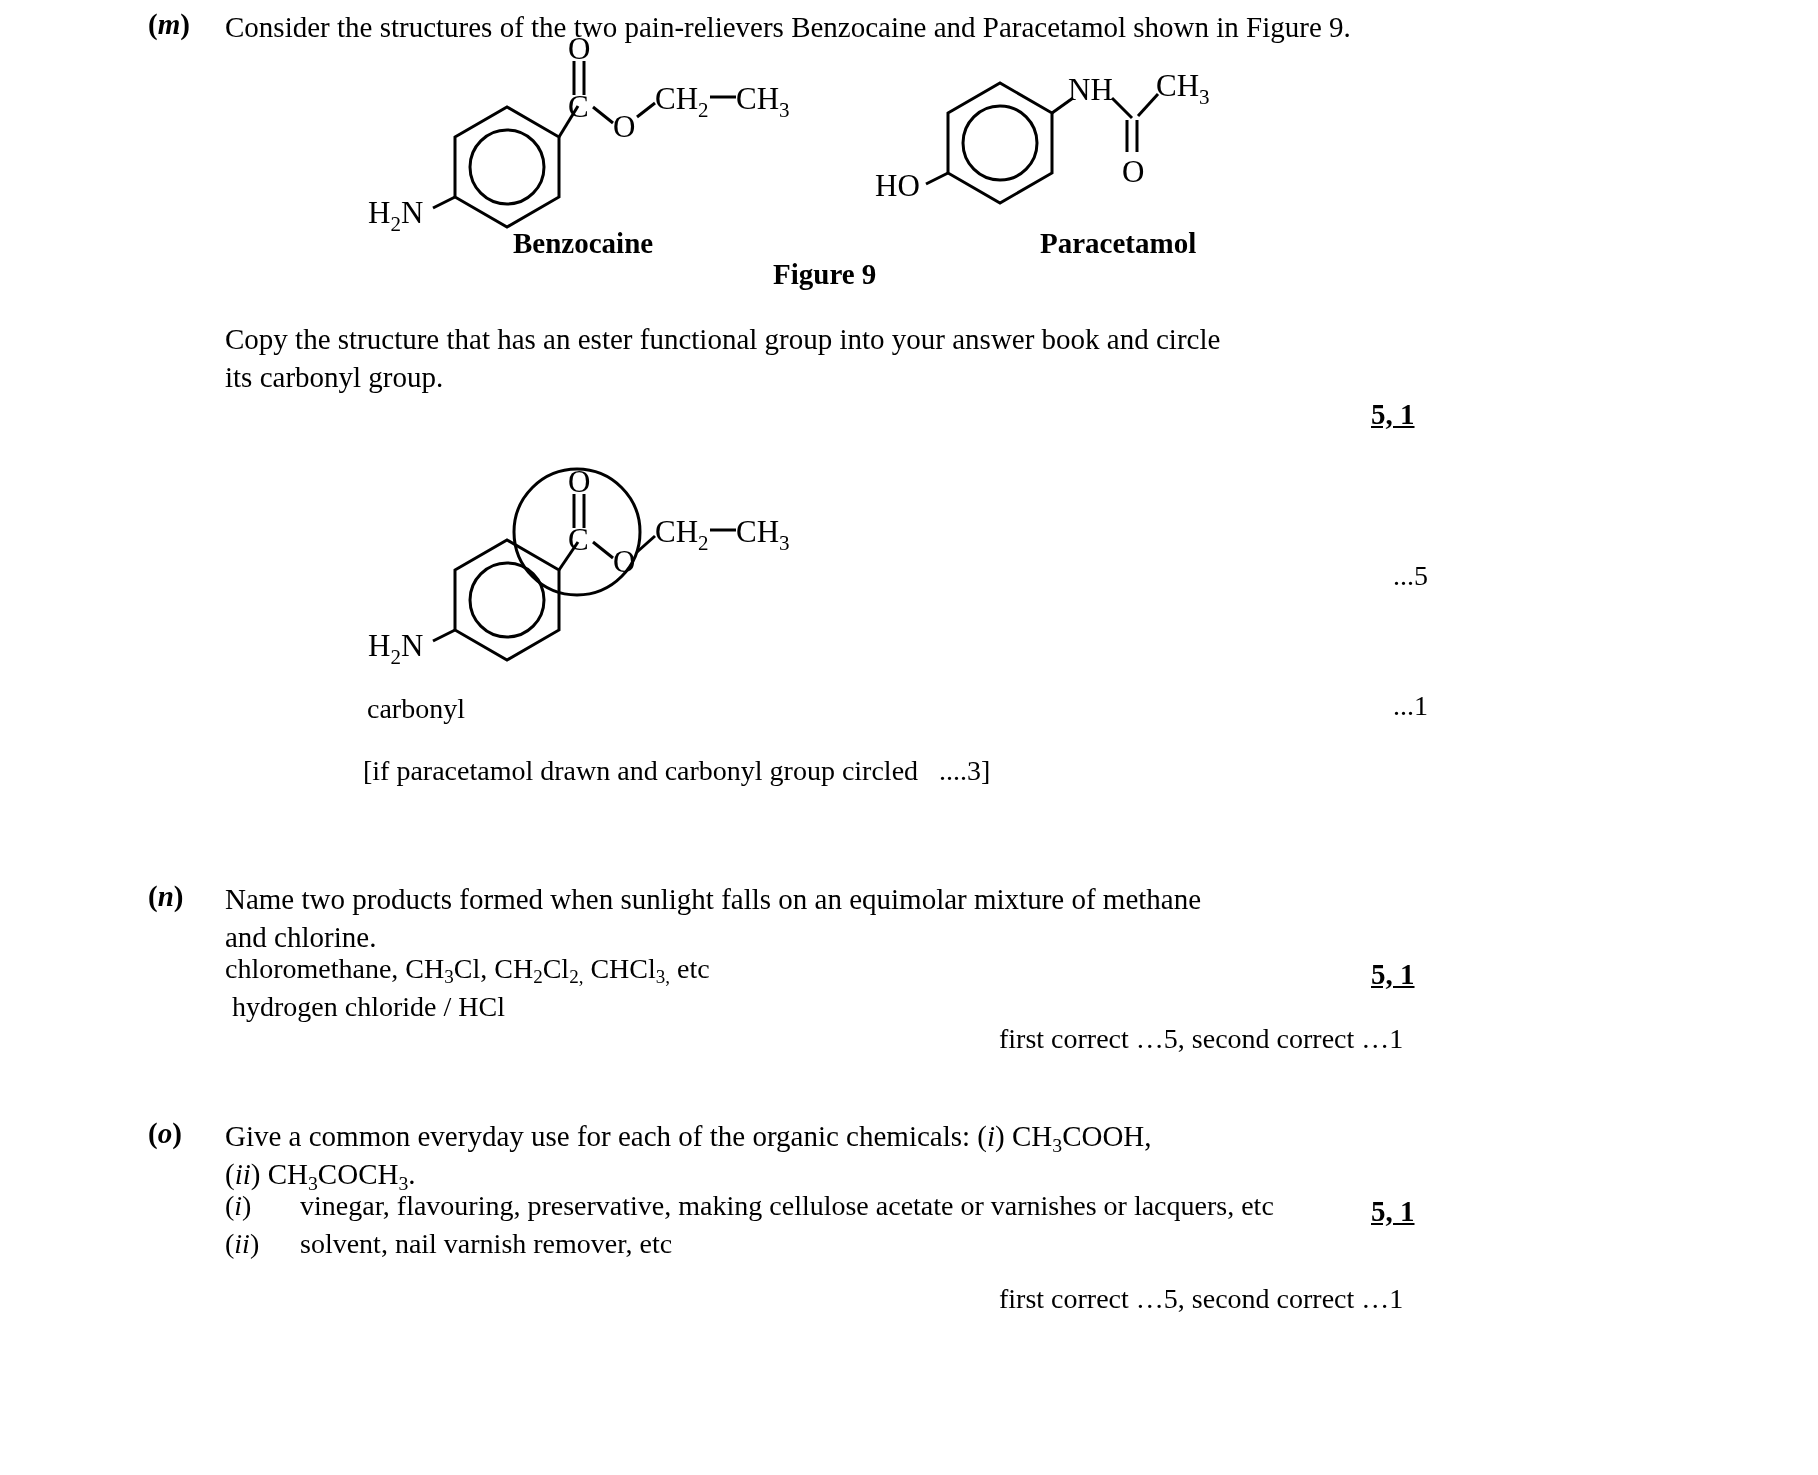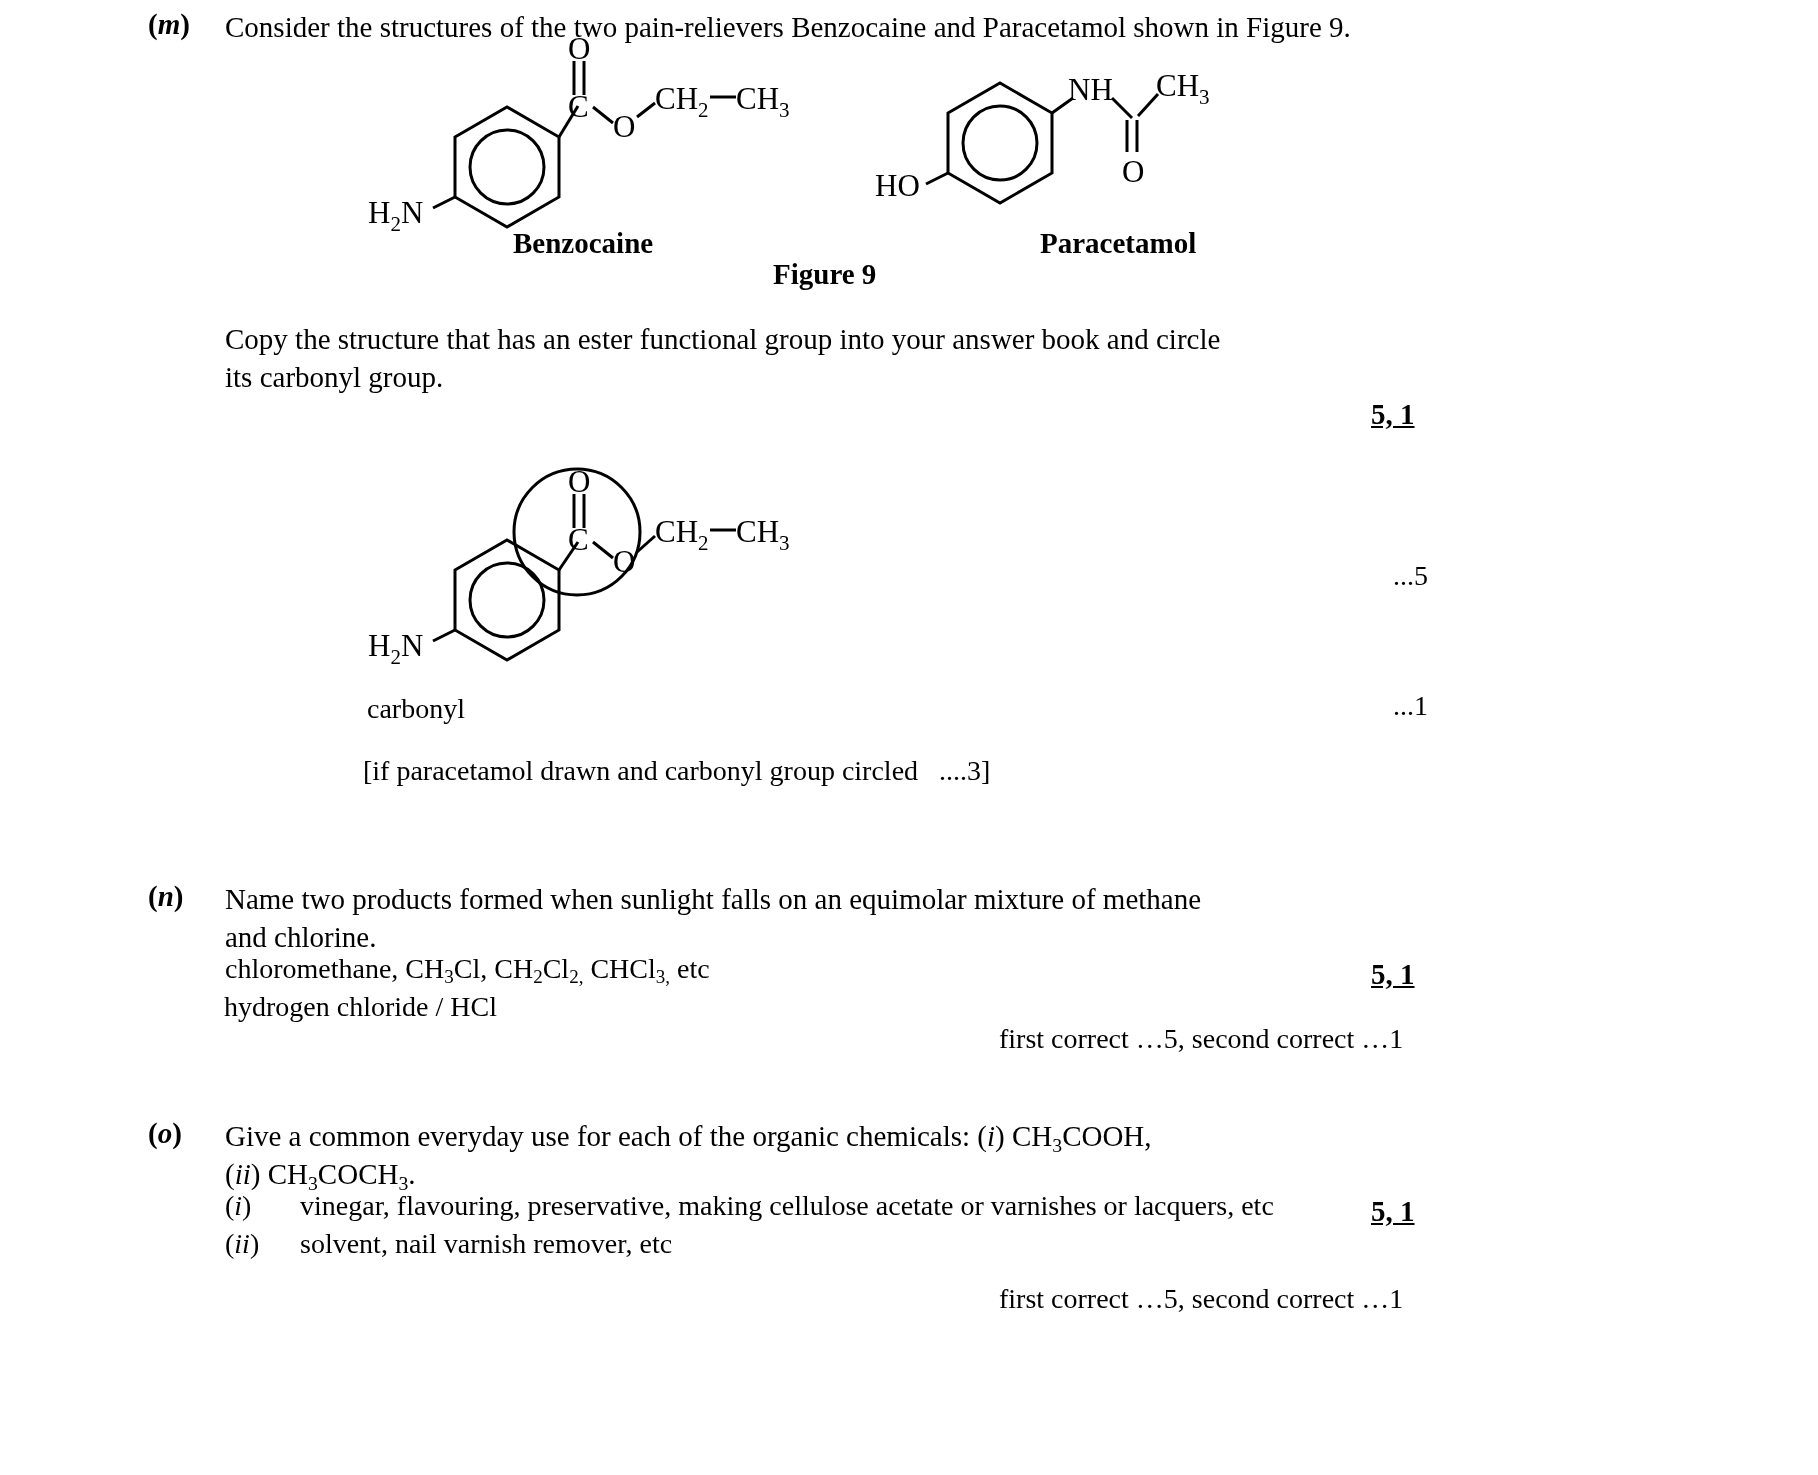--- a/index.html
+++ b/index.html
@@ -189,21 +189,21 @@
   <div class="ans-text" style="left:363px; top:752px;">[if paracetamol drawn and carbonyl group circled   ....3]</div>
 
   <div class="q-label" style="left:148px; top:880px;">(<i>n</i>)</div>
 
   <div class="q-text" style="left:225px; top:880px;">Name two products formed when sunlight falls on an equimolar mixture of methane</div>
   <div class="q-text" style="left:225px; top:918px;">and chlorine.</div>
   <div class="marks" style="left:1371px; top:918px;">5, 1</div>
 
   <div class="ans-text" style="left:225px; top:950px;"><span>chloromethane, CH</span><sub>3</sub><span>Cl, CH</span><sub>2</sub><span>Cl</span><sub>2,</sub><span> CHCl</span><sub>3,</sub><span> etc</span></div>
 
-  <div class="ans-text" style="left:224px; top:988px;">hydrogen chloride / HCl</div>
+  <div class="ans-text" style="left:232px; top:988px;">hydrogen chloride / HCl</div>
 
   <div class="ans-text" style="left:999px; top:1020px;">first correct …5, second correct …1</div>
 
   <div class="q-label" style="left:148px; top:1117px;">(<i>o</i>)</div>
 
   <div class="q-text" style="left:225px; top:1117px;"><span>Give a common everyday use for each of the organic chemicals: (</span><i>i</i><span>) CH</span><sub>3</sub><span>COOH,</span></div>
 
   <div class="q-text" style="left:225px; top:1155px;">(<i>ii</i><span>) CH</span><sub>3</sub><span>COCH</span><sub>3</sub><span>.</span></div>
 
   <div class="marks" style="left:1371px; top:1155px;">5, 1</div>

